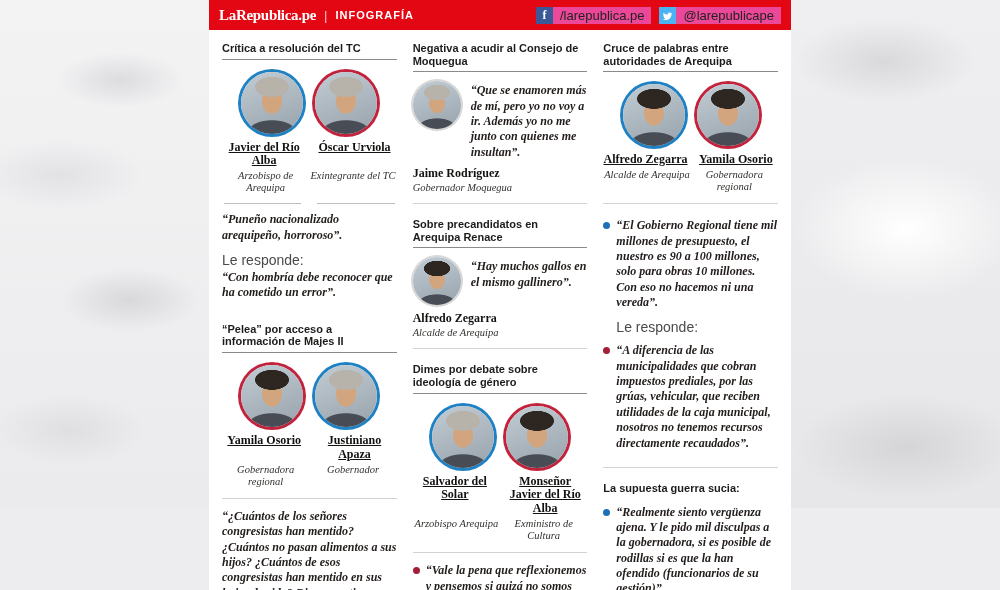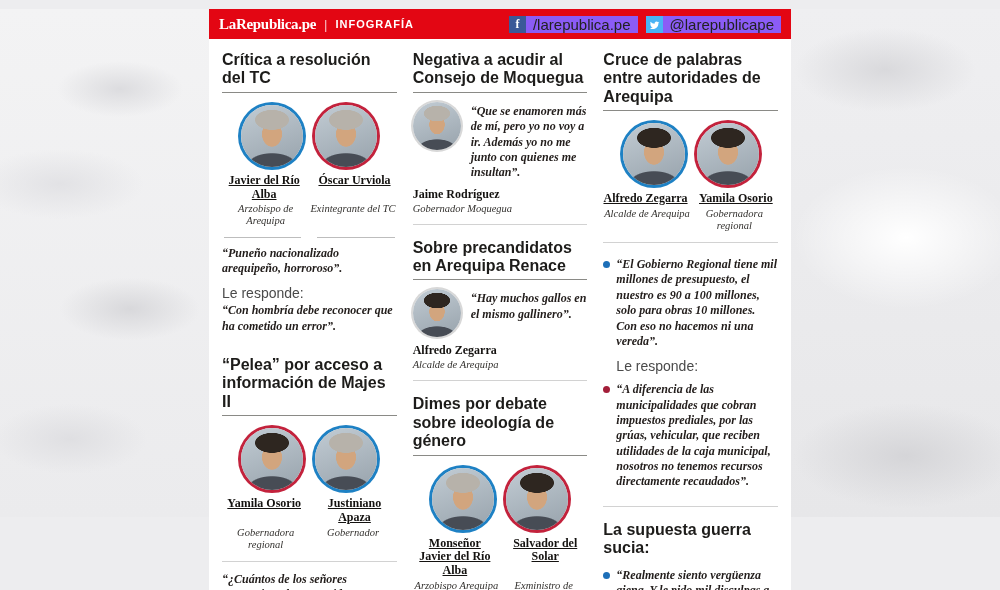--- a/index.html
+++ b/index.html
@@ -1,18 +1,18 @@
 <!DOCTYPE html>
 <html><head>
 <meta charset="utf-8">
 <style>
   * { margin:0; padding:0; box-sizing:border-box; }
   html,body { width:1000px; height:590px; overflow:hidden;
     font-family:"Liberation Sans", sans-serif; background:#ededef; }
-  .viewport { position:relative; width:1000px; height:508px;margin-top:9px; }
+  .viewport { position:relative; width:1000px; height:508px; }
 
   
   .bg-side { position:absolute; top:0; bottom:0; }
   .bg-left { left:0; width:209px;
     background:
       radial-gradient(90px 40px at 120px 80px, #dcdcdf 0%, rgba(220,220,223,0) 70%),
       radial-gradient(120px 50px at 60px 175px, #e2e2e5 0%, rgba(226,226,229,0) 70%),
       radial-gradient(100px 45px at 130px 300px, #d8d8db 0%, rgba(216,216,219,0) 70%),
       radial-gradient(110px 50px at 70px 430px, #dfdfe2 0%, rgba(223,223,226,0) 70%),
       linear-gradient(#f3f3f4, #ebebed); }
@@ -34,29 +34,29 @@
     font-size:15px; letter-spacing:-0.3px; cursor:pointer; }
   .pipe { color:#fff; opacity:.75; margin:0 8px; font-size:13px; }
   .kicker { color:#fff; font-size:11px; letter-spacing:1px; font-weight:bold; }
   .social { margin-left:auto; display:flex; gap:8px; }
   .chip { display:flex; align-items:center; height:17px; cursor:pointer; }
   .s-icon { width:17px; height:17px; display:flex; align-items:center;
     justify-content:center; flex:none; }
   .s-icon.fb { background:#3b5998; color:#fff; font-family:"Liberation Serif",serif;
     font-weight:bold; font-size:12px; }
   .s-icon.tw { background:#4ab3f4; }
-  .chip-box { background:#8b5cf6; height:17px; display:flex; align-items:center;
-    padding:0 7px; font-size:15px; color:#222; min-width:82px; }
+  .chip-box { background:#ec4899; height:17px; display:flex; align-items:center;
+    padding:0 7px; font-size:13px; color:#222; min-width:82px; }
 
   
   .content { flex:1; display:flex; gap:16px; padding:12px 13px 6px 13px; }
   .col { flex:1; min-width:0; }
 
   .sec { margin-bottom:14px; }
-  .sec-title { font-size:16px; font-weight:bold; color:#1d1c1a; line-height:1.15;
+  .sec-title { font-size:11px; font-weight:bold; color:#1d1c1a; line-height:1.15;
     padding-bottom:4px; border-bottom:1px solid #8a8a86; }
   .sec-title.no-rule { border-bottom:none; padding-bottom:2px; }
 
   .photos { display:flex; justify-content:center; gap:12px; margin-top:12px; }
   .photo { width:62px; height:62px; border-radius:50%; flex:none; }
   .photo.sm { width:48px; height:48px; }
   .ring-blue { box-shadow:0 0 0 3px #1e81c4; }
   .ring-red  { box-shadow:0 0 0 3px #c3223c; }
   .ring-none { box-shadow:0 0 0 2px #d8d8d8; }
   .face { width:100%; height:100%; border-radius:50%;
@@ -215,22 +215,22 @@
           <div class="sec-title">Dimes por debate sobre ideología de género</div>
           <div class="photos">
             <div class="photo ring-blue">
                 <div class="face gray"></div>
               </div>
             <div class="photo ring-red">
                 <div class="face"></div>
               </div>
           </div>
           <div class="names">
+            <div>Salvador del Solar</div>
             <div>Monseñor Javier del Río Alba</div>
-            <div>Salvador del Solar</div>
           </div>
           <div class="caps">
             <div>Arzobispo Arequipa</div>
             <div>Exministro de Cultura</div>
           </div>
           <div class="divider"></div>
           <div class="bq">
             <span class="dot red"></span>
             <div class="quote">“Vale la pena que reflexionemos y pensemos si quizá no somos injustos en juzgar como equivocados a personas tan peruanas como nosotros, y seguramente tan católicas como nosotros y a los que hoy les ponemos una cruz”.</div>
           </div>

